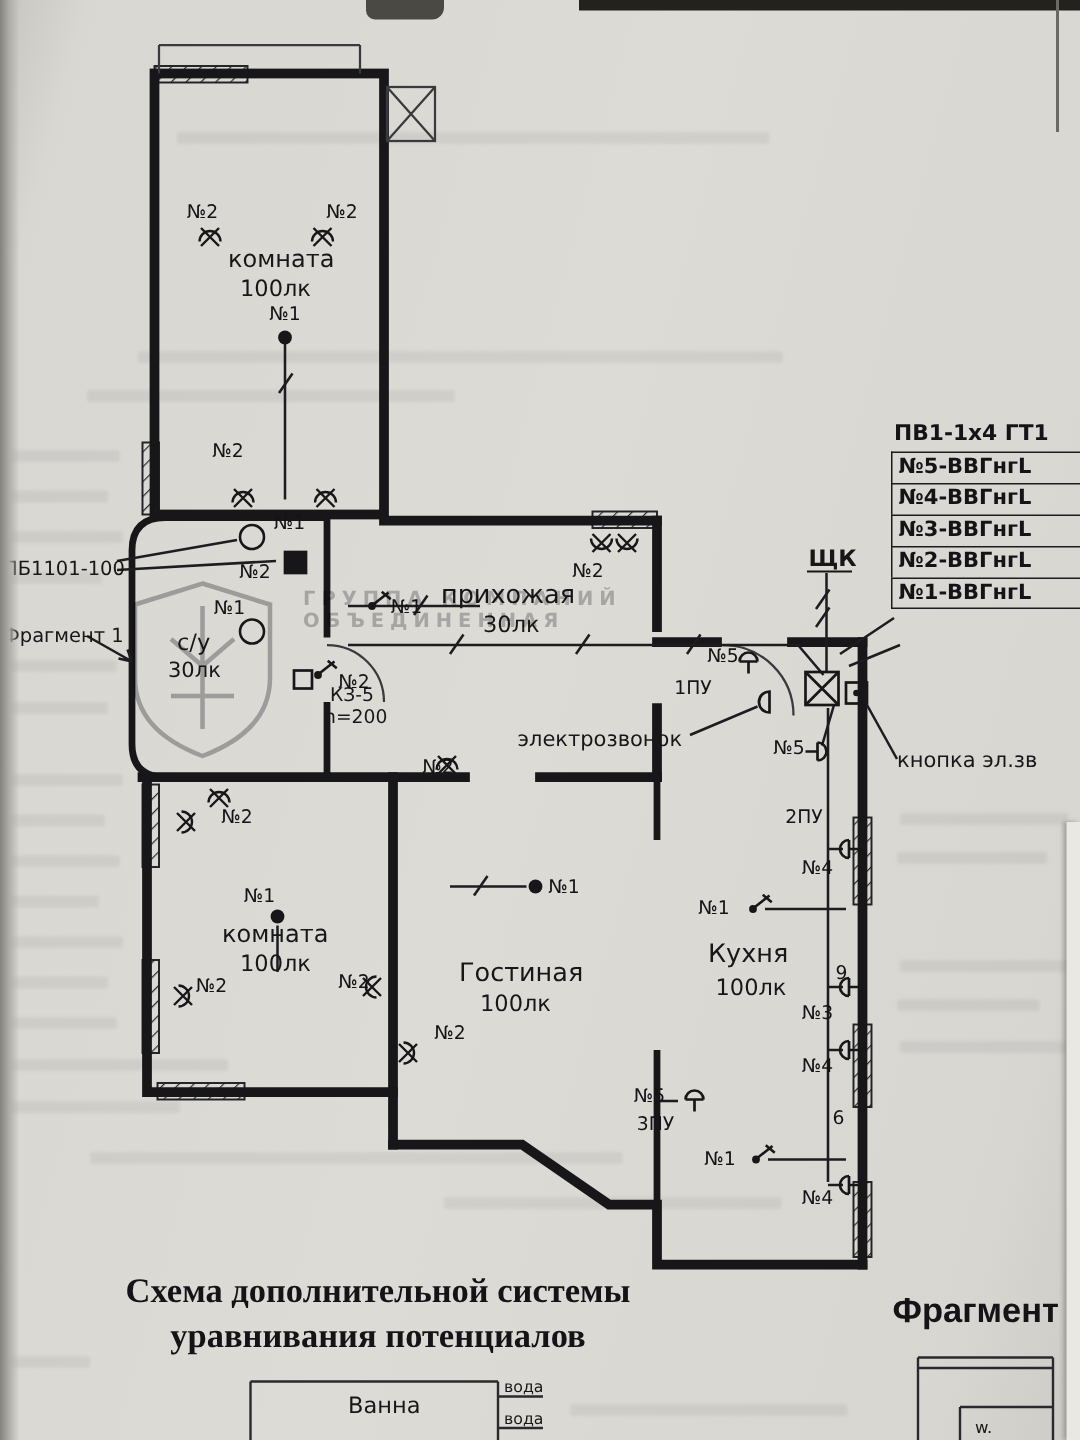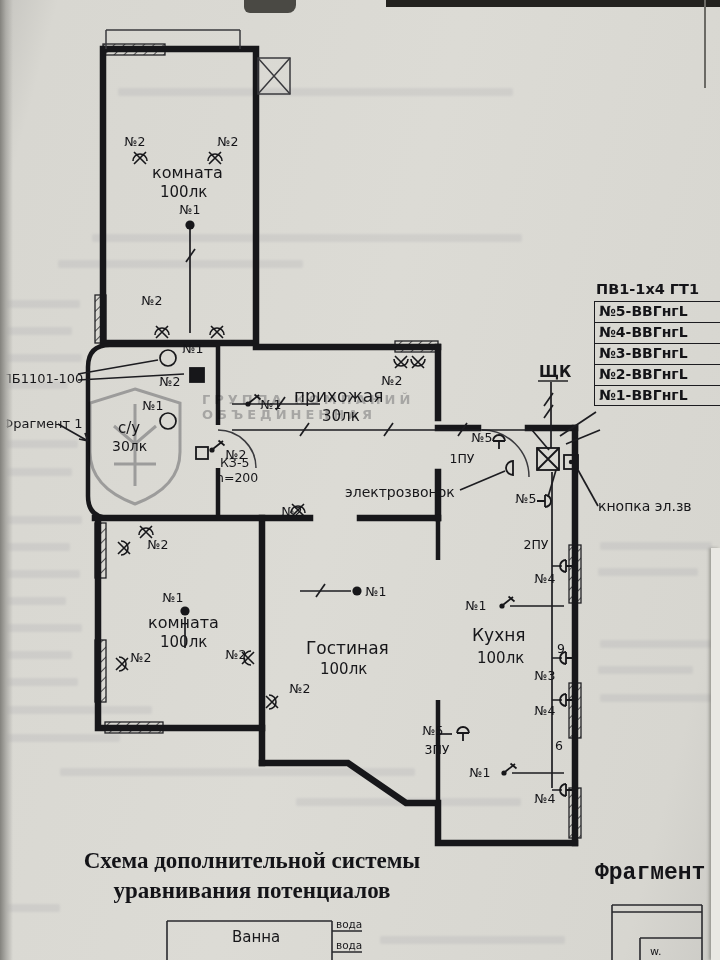--- a/index.html
+++ b/index.html
@@ -22,21 +22,21 @@
   .title{left:318px;top:100px;font-family:"Liberation Serif",serif;font-weight:bold;font-size:28px;letter-spacing:2px}
   .legend{left:594px;top:281px}
   .legend-header{font-weight:bold;font-size:14.5px;margin:0 0 4px 2px;white-space:nowrap}
   .legend-row{width:132px;height:21px;border:1.7px solid #1c1c20;border-bottom:none;font-weight:bold;
               font-size:14px;line-height:19px;padding-left:4px;box-sizing:border-box;white-space:nowrap}
   .legend-row:last-child{border-bottom:1.7px solid #1c1c20}
   .notes{left:597px;top:424px;font-size:15px;font-weight:bold;line-height:19px}
   .notes .u{text-decoration:underline}
   .scheme-title{left:36px;top:846px;width:432px;text-align:center;font-family:"Liberation Serif",serif;
                 font-weight:bold;font-size:23px;line-height:30px;white-space:normal}
-  .fragment-label{left:595px;top:860px;font-family:Liberation Mono, monospace;font-weight:bold;font-size:23px}
+  .fragment-label{left:595px;top:860px;font-family:Liberation Sans, sans-serif;font-weight:bold;font-size:23px}
   
   .marker{position:absolute;transform:translate(-50%,-50%);font-size:12.5px;color:#141418;
           white-space:nowrap;z-index:3;font-family:"DejaVu Sans",sans-serif}
   
   .wm{position:absolute;left:0;top:386px;width:572px;height:180px;z-index:4;pointer-events:none;mix-blend-mode:multiply}
   .wm-sub{position:absolute;left:202px;top:6px;font-size:13px;font-weight:bold;letter-spacing:4px;color:rgba(100,100,108,.40)}
   .wm-main{position:absolute;left:182px;top:24px;font-size:62px;font-weight:bold;letter-spacing:8px;color:rgba(96,96,104,.50)}
   .wm-line2{position:absolute;left:238px;top:110px;font-size:35px;font-weight:bold;letter-spacing:4px;color:rgba(96,96,104,.50)}
   .wm-shield{position:absolute;left:88px;top:0}
 </style>

